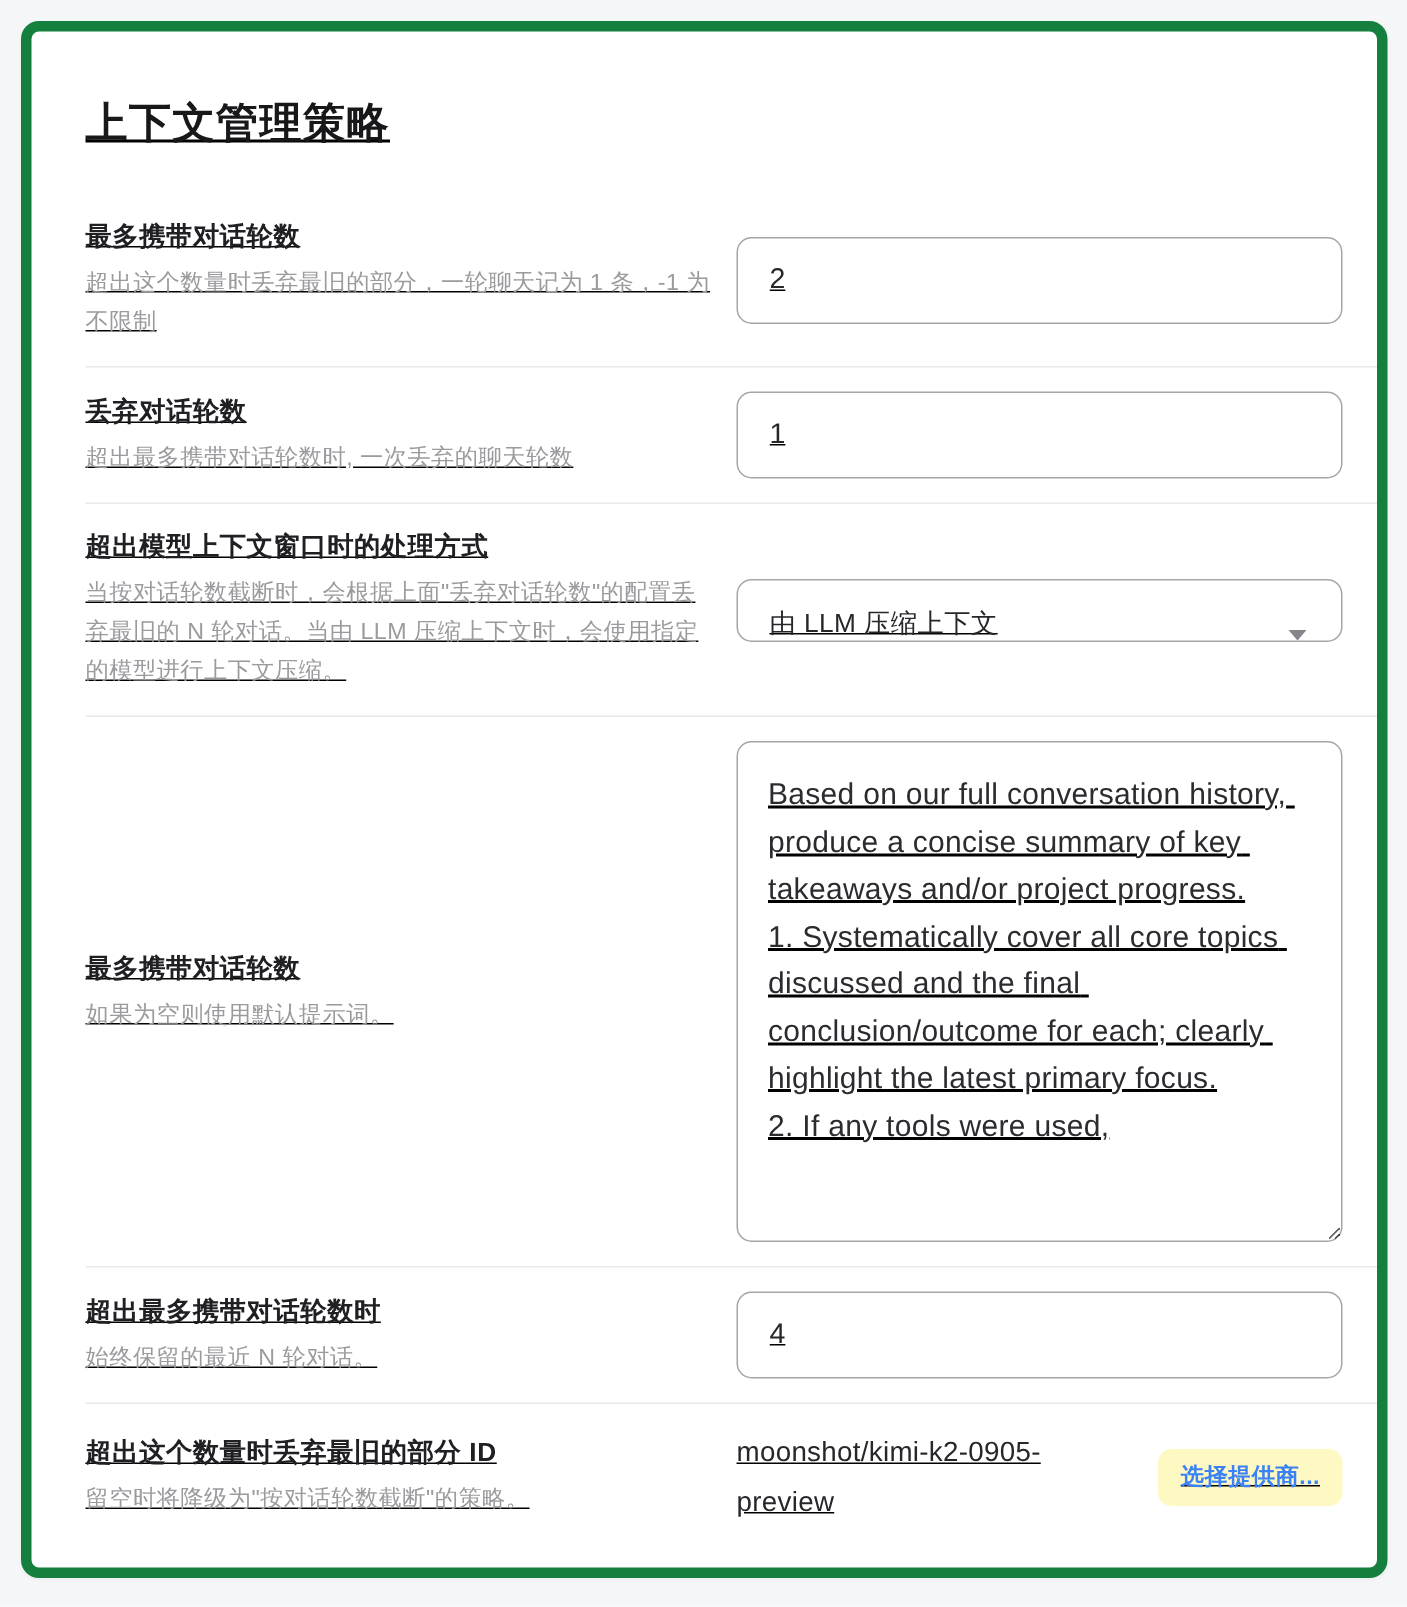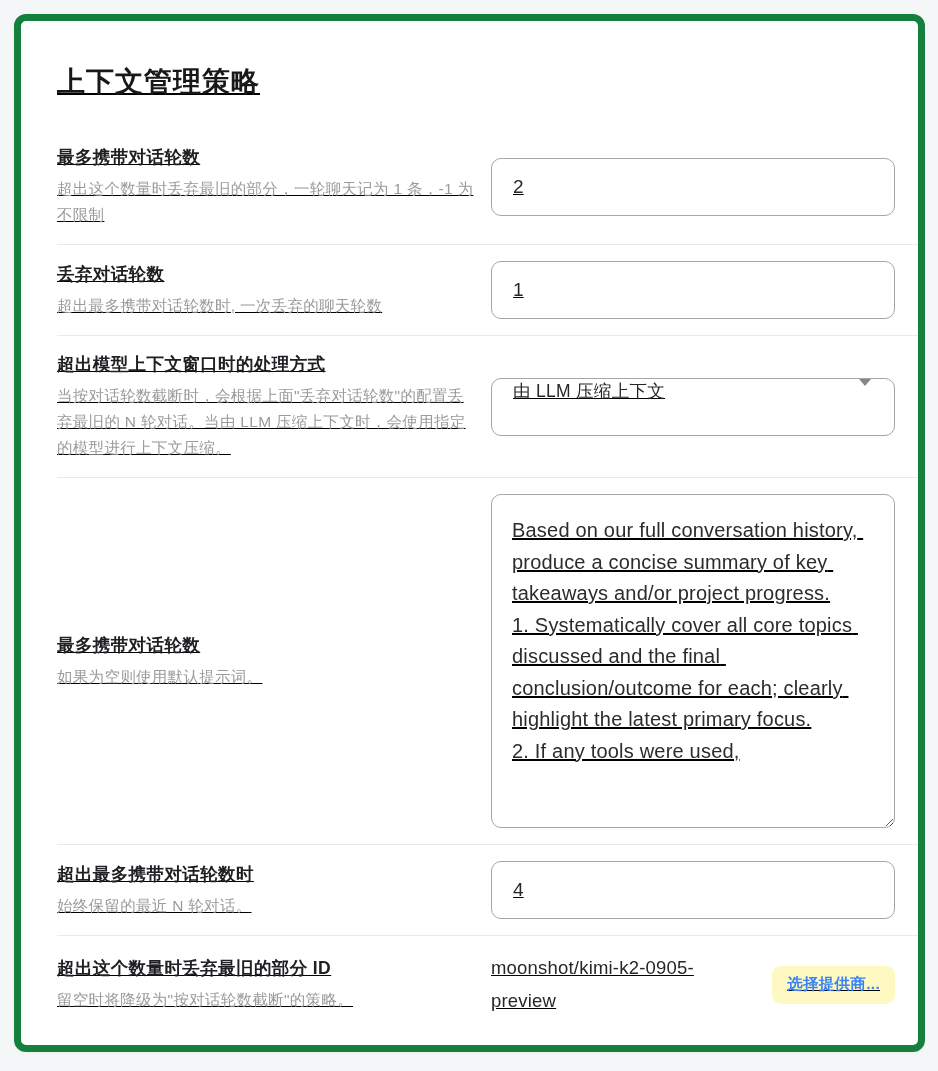--- a/index.html
+++ b/index.html
@@ -56,27 +56,27 @@
     border:1px solid #a5a5ac;
     border-radius:10px;
     background:#fff;
     padding:0 21px;
     font-size:19px;
     color:#26272b;
     font-family:"Liberation Sans","DejaVu Sans",sans-serif;
     outline:none;
   }
   .select-box {
-    width:419px; height:58px;
+    width:419px; height:42px;
     border:1px solid #a5a5ac;
     border-radius:10px;
     background:#fff;
     padding:0 21px;
     display:flex;
-    align-items:flex-start;
+    align-items:flex-end;
     justify-content:space-between;
     cursor:default;
   }
   .select-value { font-size:17.5px; color:#26272b; letter-spacing:0.3px; }
   .caret-down {
     width:0; height:0;
     border-left:6px solid transparent;
     border-right:6px solid transparent;
     border-top:7px solid #85858a;
     margin-right:2px;

